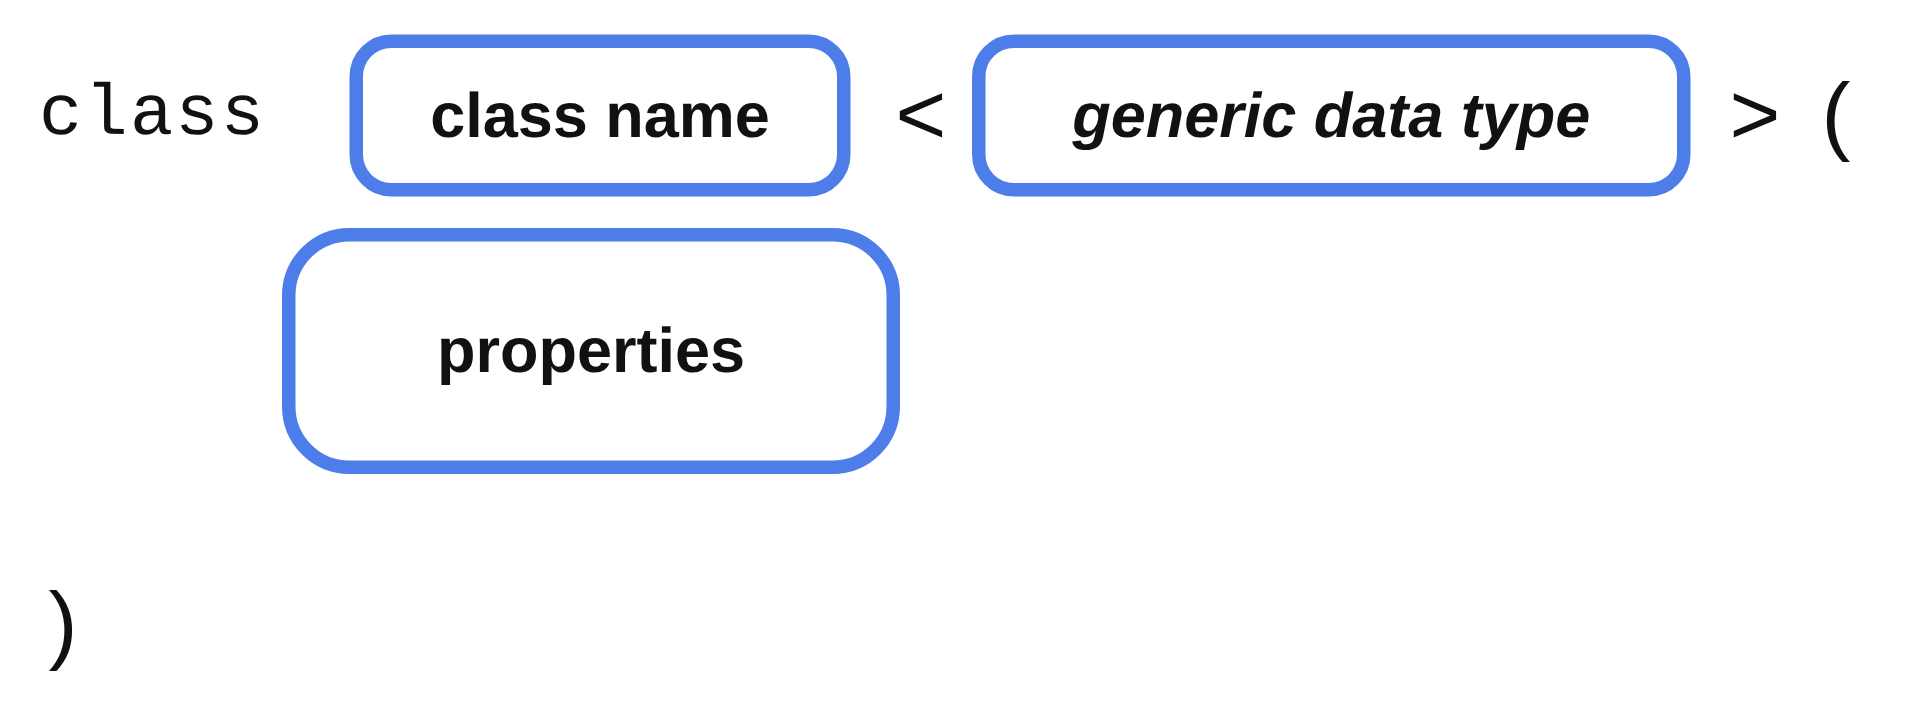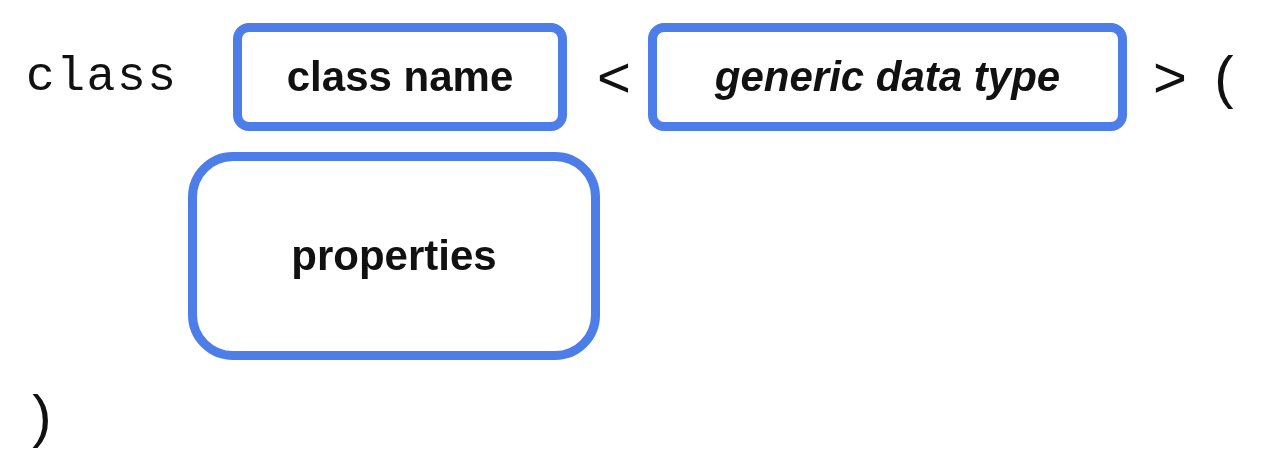--- a/index.html
+++ b/index.html
@@ -27,32 +27,32 @@
     font-family: "Liberation Mono", "DejaVu Sans Mono", monospace;
     font-size: 48px;
     font-weight: 400;
     letter-spacing: 1.5px;
     color: var(--text-black);
   }
 
   
   .ph-box {
     border: 9px solid var(--accent-blue);
-    border-radius: 16px;
+    border-radius: 28px;
     background: var(--background);
   }
   .ph-box .ph-label {
     font-size: 42px;
     font-weight: 700;
     color: var(--text-black);
     white-space: nowrap;
   }
   .box-class-name   { left: 233px;  top: 23px;  width: 334px; height: 108px; }
   .box-generic-type { left: 648px;  top: 23px;  width: 479px; height: 108px; font-style: italic; }
-  .box-properties   { left: 188px;  top: 152px; width: 412px; height: 208px; border-radius: 45px; }
+  .box-properties   { left: 188px;  top: 152px; width: 412px; height: 164px; border-radius: 45px; }
 
   
   .sym {
     font-size: 58px;
     font-weight: 400;
     color: var(--text-black);
     line-height: 1;
   }
   .sym-lt          { left: 588px;  top: 23px;  width: 52px; height: 108px; }
   .sym-gt          { left: 1144px; top: 23px;  width: 52px; height: 108px; }

